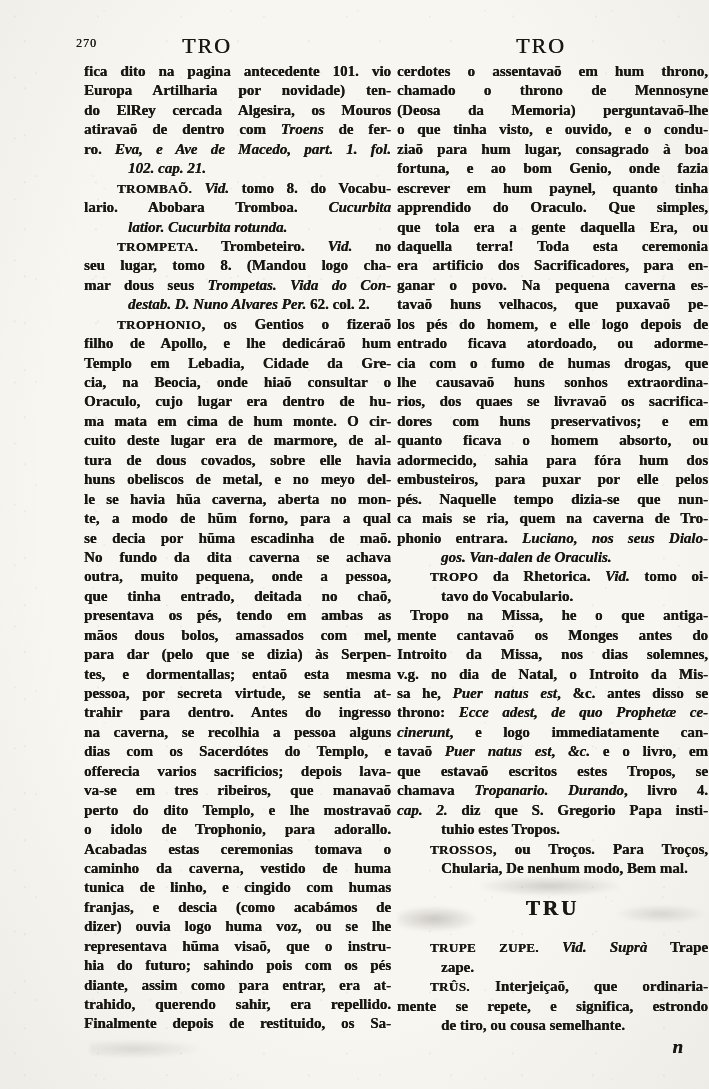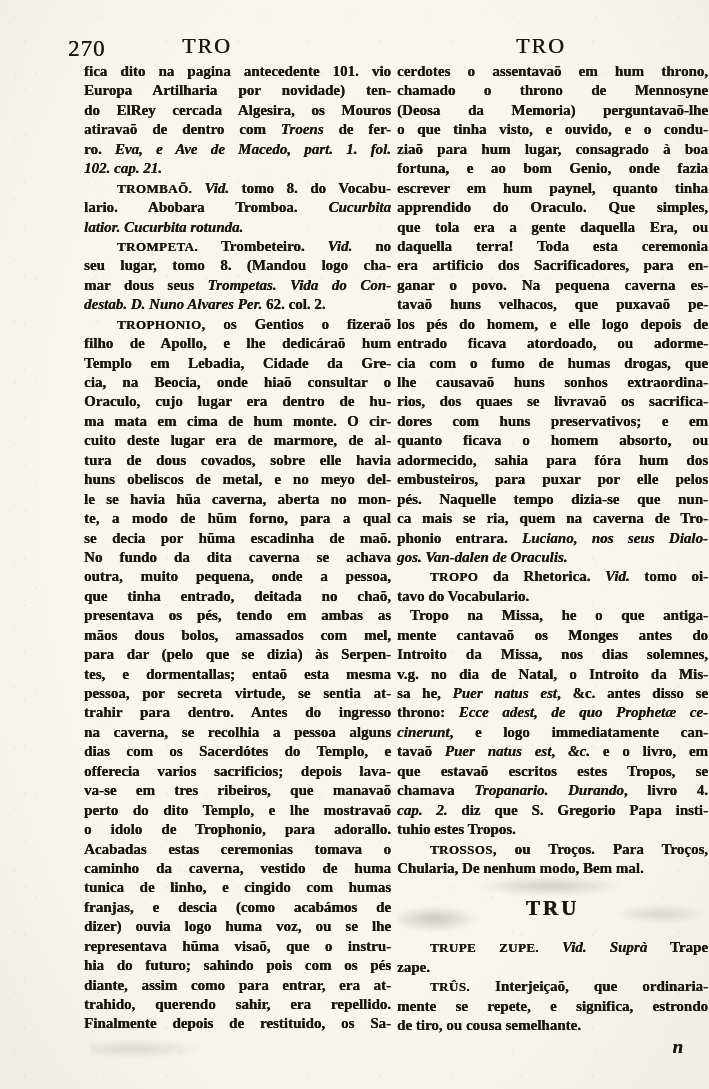--- a/index.html
+++ b/index.html
@@ -16,43 +16,43 @@
       radial-gradient(circle at 18% 27%, rgba(40,38,30,0.06) 0.6px, transparent 1.4px),
       radial-gradient(circle at 63% 71%, rgba(40,38,30,0.05) 0.6px, transparent 1.3px),
       radial-gradient(circle at 82% 12%, rgba(40,38,30,0.05) 0.5px, transparent 1.2px),
       radial-gradient(circle at 35% 88%, rgba(40,38,30,0.06) 0.6px, transparent 1.4px),
       radial-gradient(ellipse at 50% 45%, rgba(255,255,255,0) 62%, rgba(60,55,40,0.05) 100%);
     background-size: 83px 61px, 57px 103px, 127px 89px, 71px 47px, 100% 100%;
     overflow:hidden;
     color:#1b1813;
   }
   .page-num{
-    position:absolute;left:68px;top:36px;
-    font-size:23px;letter-spacing:1px;
+    position:absolute;left:76px;top:36px;
+    font-size:12px;letter-spacing:1px;
     text-shadow:0.3px 0 0 currentColor;
   }
   .rh{
     position:absolute;top:33px;width:110px;text-align:center;
     font-size:22px;letter-spacing:2px;
     text-shadow:0.4px 0 0 currentColor;
   }
   .rh-left{left:152px;}
   .rh-right{left:486px;}
   .col{position:absolute;top:62px;font-weight:bold;}
   .col-left{left:84px;width:307px;}
   .col-right{left:397px;width:311px;}
   .line{
     height:19.45px;line-height:19.45px;
     font-size:15px;
     text-align:justify;text-align-last:justify;
     text-shadow:0.3px 0 0 currentColor;
     white-space:normal;
     overflow:visible;
   }
-  .line.end{text-align-last:left;}
+  .line.end{text-align-last:left;margin-left:44px;}
   .line.indent{text-indent:13px;}
   .line .it{font-style:italic;}
   .line .sc{font-size:13px;letter-spacing:0.4px;margin-left:20px;}
   .sec-heading{
     height:28px;line-height:28px;
     font-size:21px;letter-spacing:3px;
     text-align:center;
     text-shadow:0.4px 0 0 currentColor;
   }
   .gap{width:100%;}

